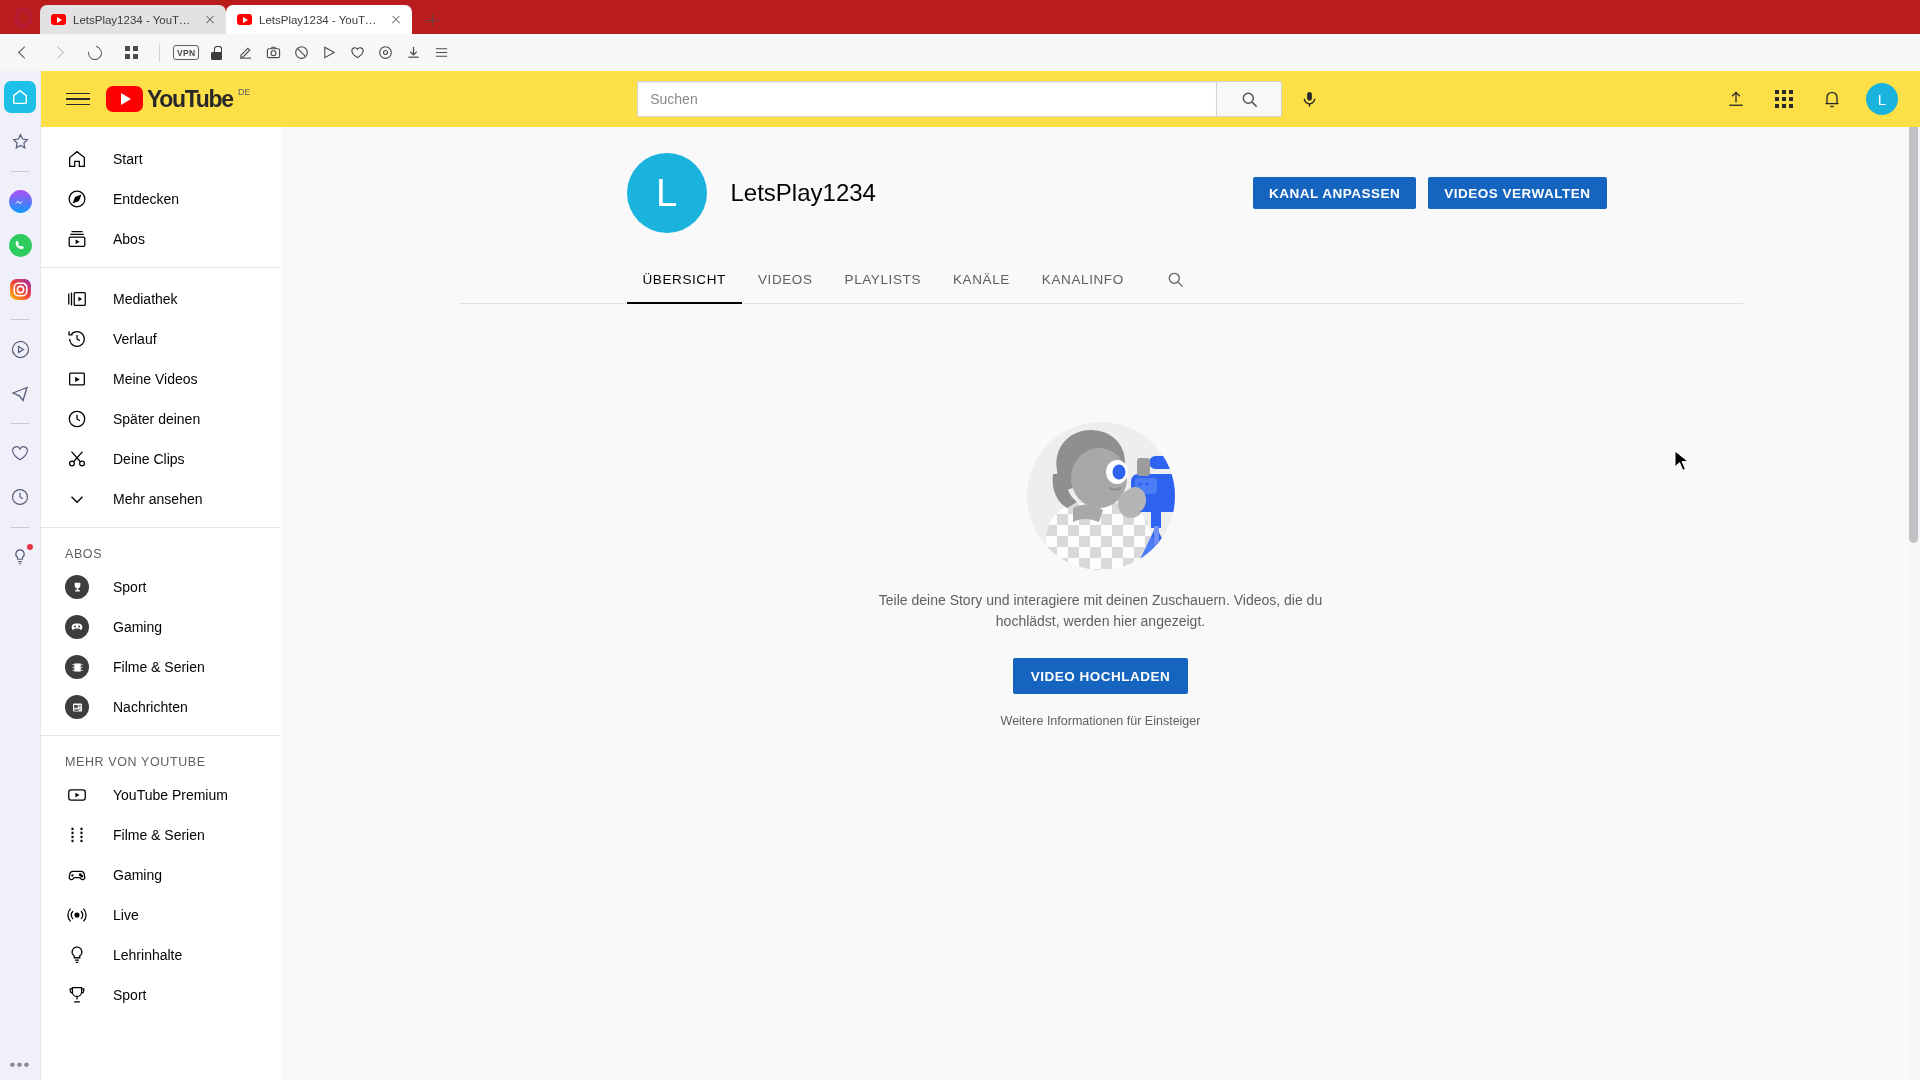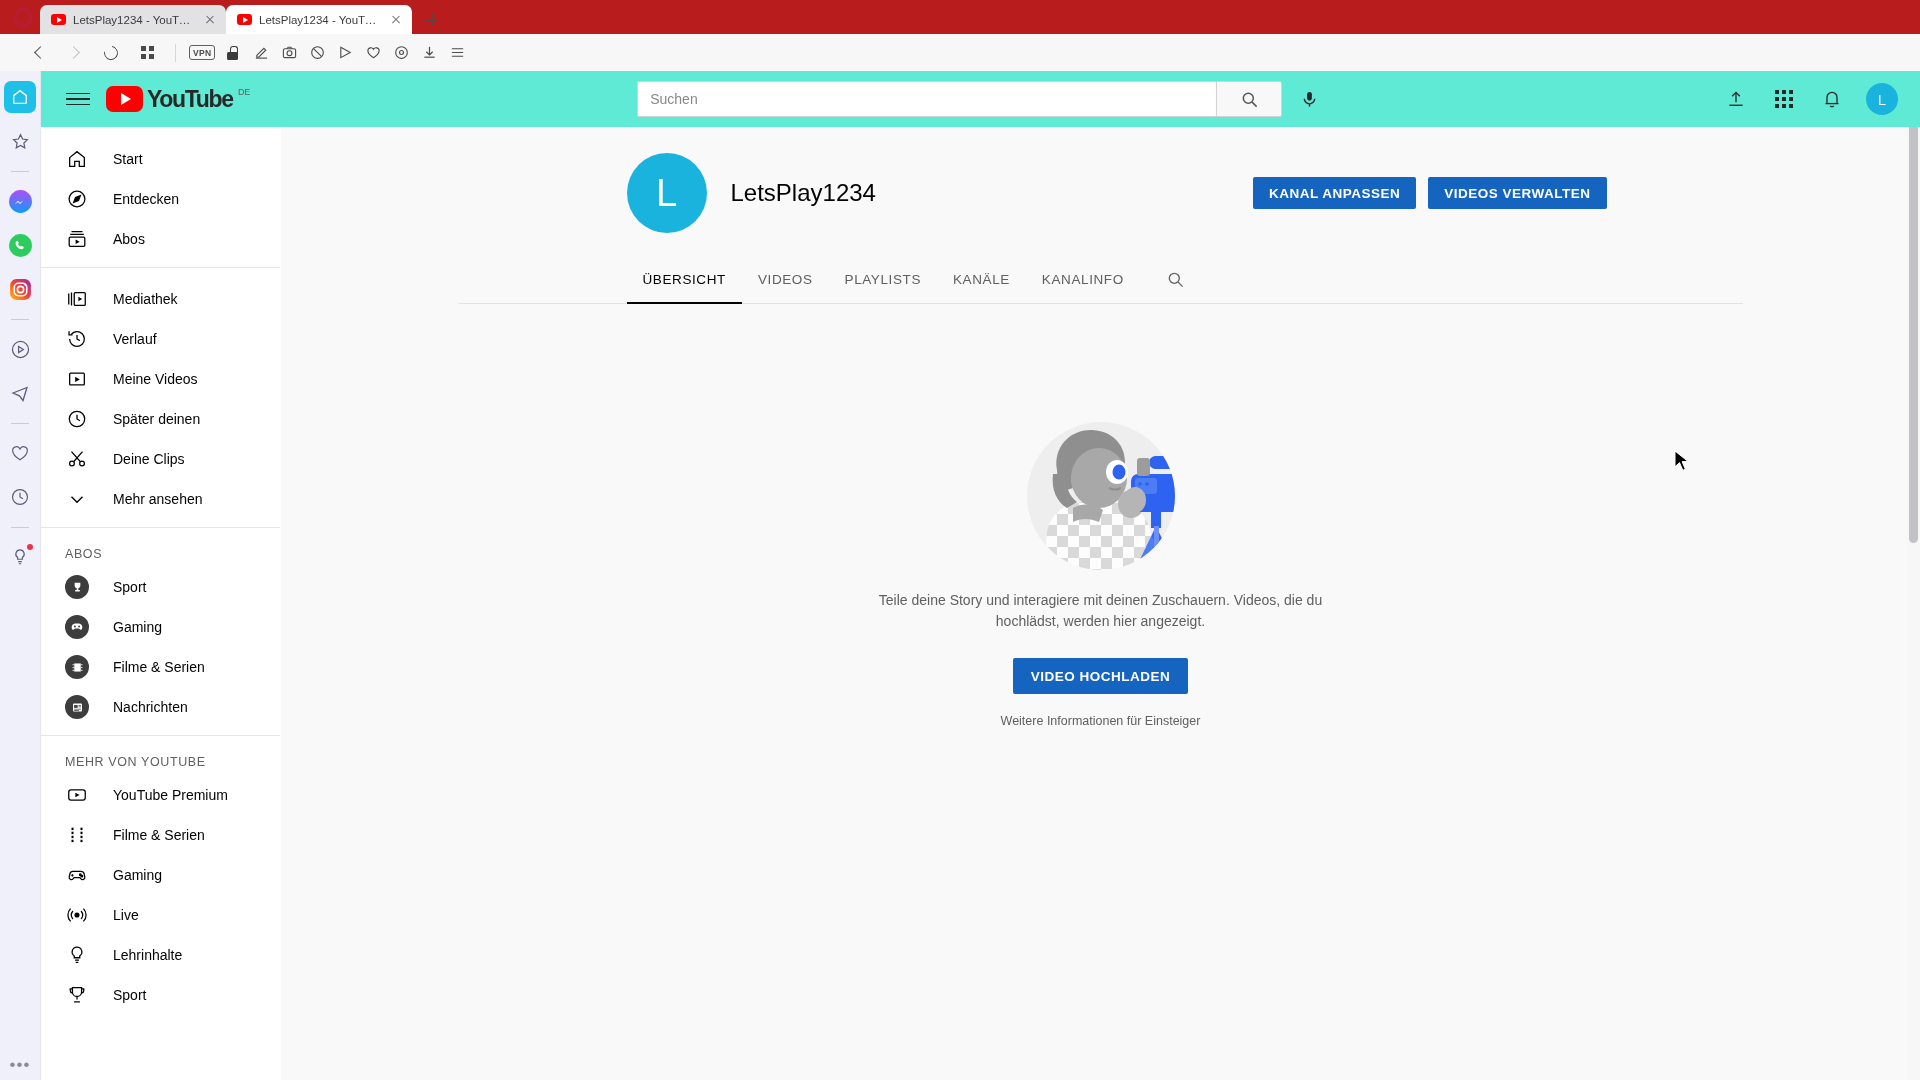--- a/index.html
+++ b/index.html
@@ -55,21 +55,21 @@
     width: 28px; height:28px; margin-left: 6px; position: relative; opacity:.8;
   }
   .newtab::before, .newtab::after {
     content:""; position:absolute; background:#4a4a4a;
   }
   .newtab::before { left:8px; top:13.5px; width:12px; height:1.4px; }
   .newtab::after  { left:13.5px; top:8px; width:1.4px; height:12px; }
 
   .toolbar {
     height: 37px; background:#f7f7f8; display:flex; align-items:center;
-    gap: 6px; padding: 0 24px; flex:none;
+    gap: 6px; padding: 0 8px; flex:none;
   }
   .tb-btn {
     width: 30px; height: 30px; display:flex; align-items:center; justify-content:center;
     border-radius: 5px; color:#4a4a4a;
   }
   .tb-btn.disabled { opacity: .33; }
   .chev { width:9px; height:9px; border-left:1.6px solid currentColor; border-bottom:1.6px solid currentColor; }
   .chev.left  { transform: rotate(45deg); margin-left:3px; }
   .chev.right { transform: rotate(-135deg); margin-right:3px; }
   .reload {
@@ -112,21 +112,21 @@
   .os-item { width:32px; height:32px; margin-bottom: 12px; display:flex; align-items:center; justify-content:center; border-radius:7px; position:relative; }
   .os-item.active { background:#1fc0e8; }
   .os-sep { width:18px; height:1px; background:#c9c9d8; margin: 2px 0 13px; }
   .os-dots { margin-top:auto; margin-bottom:10px; color:#8a8a9a; font-size:17px; letter-spacing:1px; line-height:10px; }
   .badge-dot { position:absolute; top:3px; right:3px; width:6px; height:6px; border-radius:50%; background:#e8334a; }
 
   
   .yt-root { flex:1; display:flex; flex-direction:column; min-width:0; }
 
   .yt-header {
-    height: 56px; background:#5eead4; display:flex; align-items:center;
+    height: 56px; background:#fde047; display:flex; align-items:center;
     padding: 0 16px; flex:none; z-index:5; position:relative;
   }
   .hamburger { width:24px; height:24px; margin: 0 16px 0 9px; display:flex; flex-direction:column; justify-content:center; gap:4px; }
   .hamburger i { height:1.6px; background:#282828; display:block; }
   .yt-logo { display:flex; align-items:flex-start; gap:4px; }
   .yt-logo-mark {
     width: 37px; height: 26px; background:#ff0000; border-radius: 7px;
     display:flex; align-items:center; justify-content:center;
   }
   .yt-logo-mark::after {

